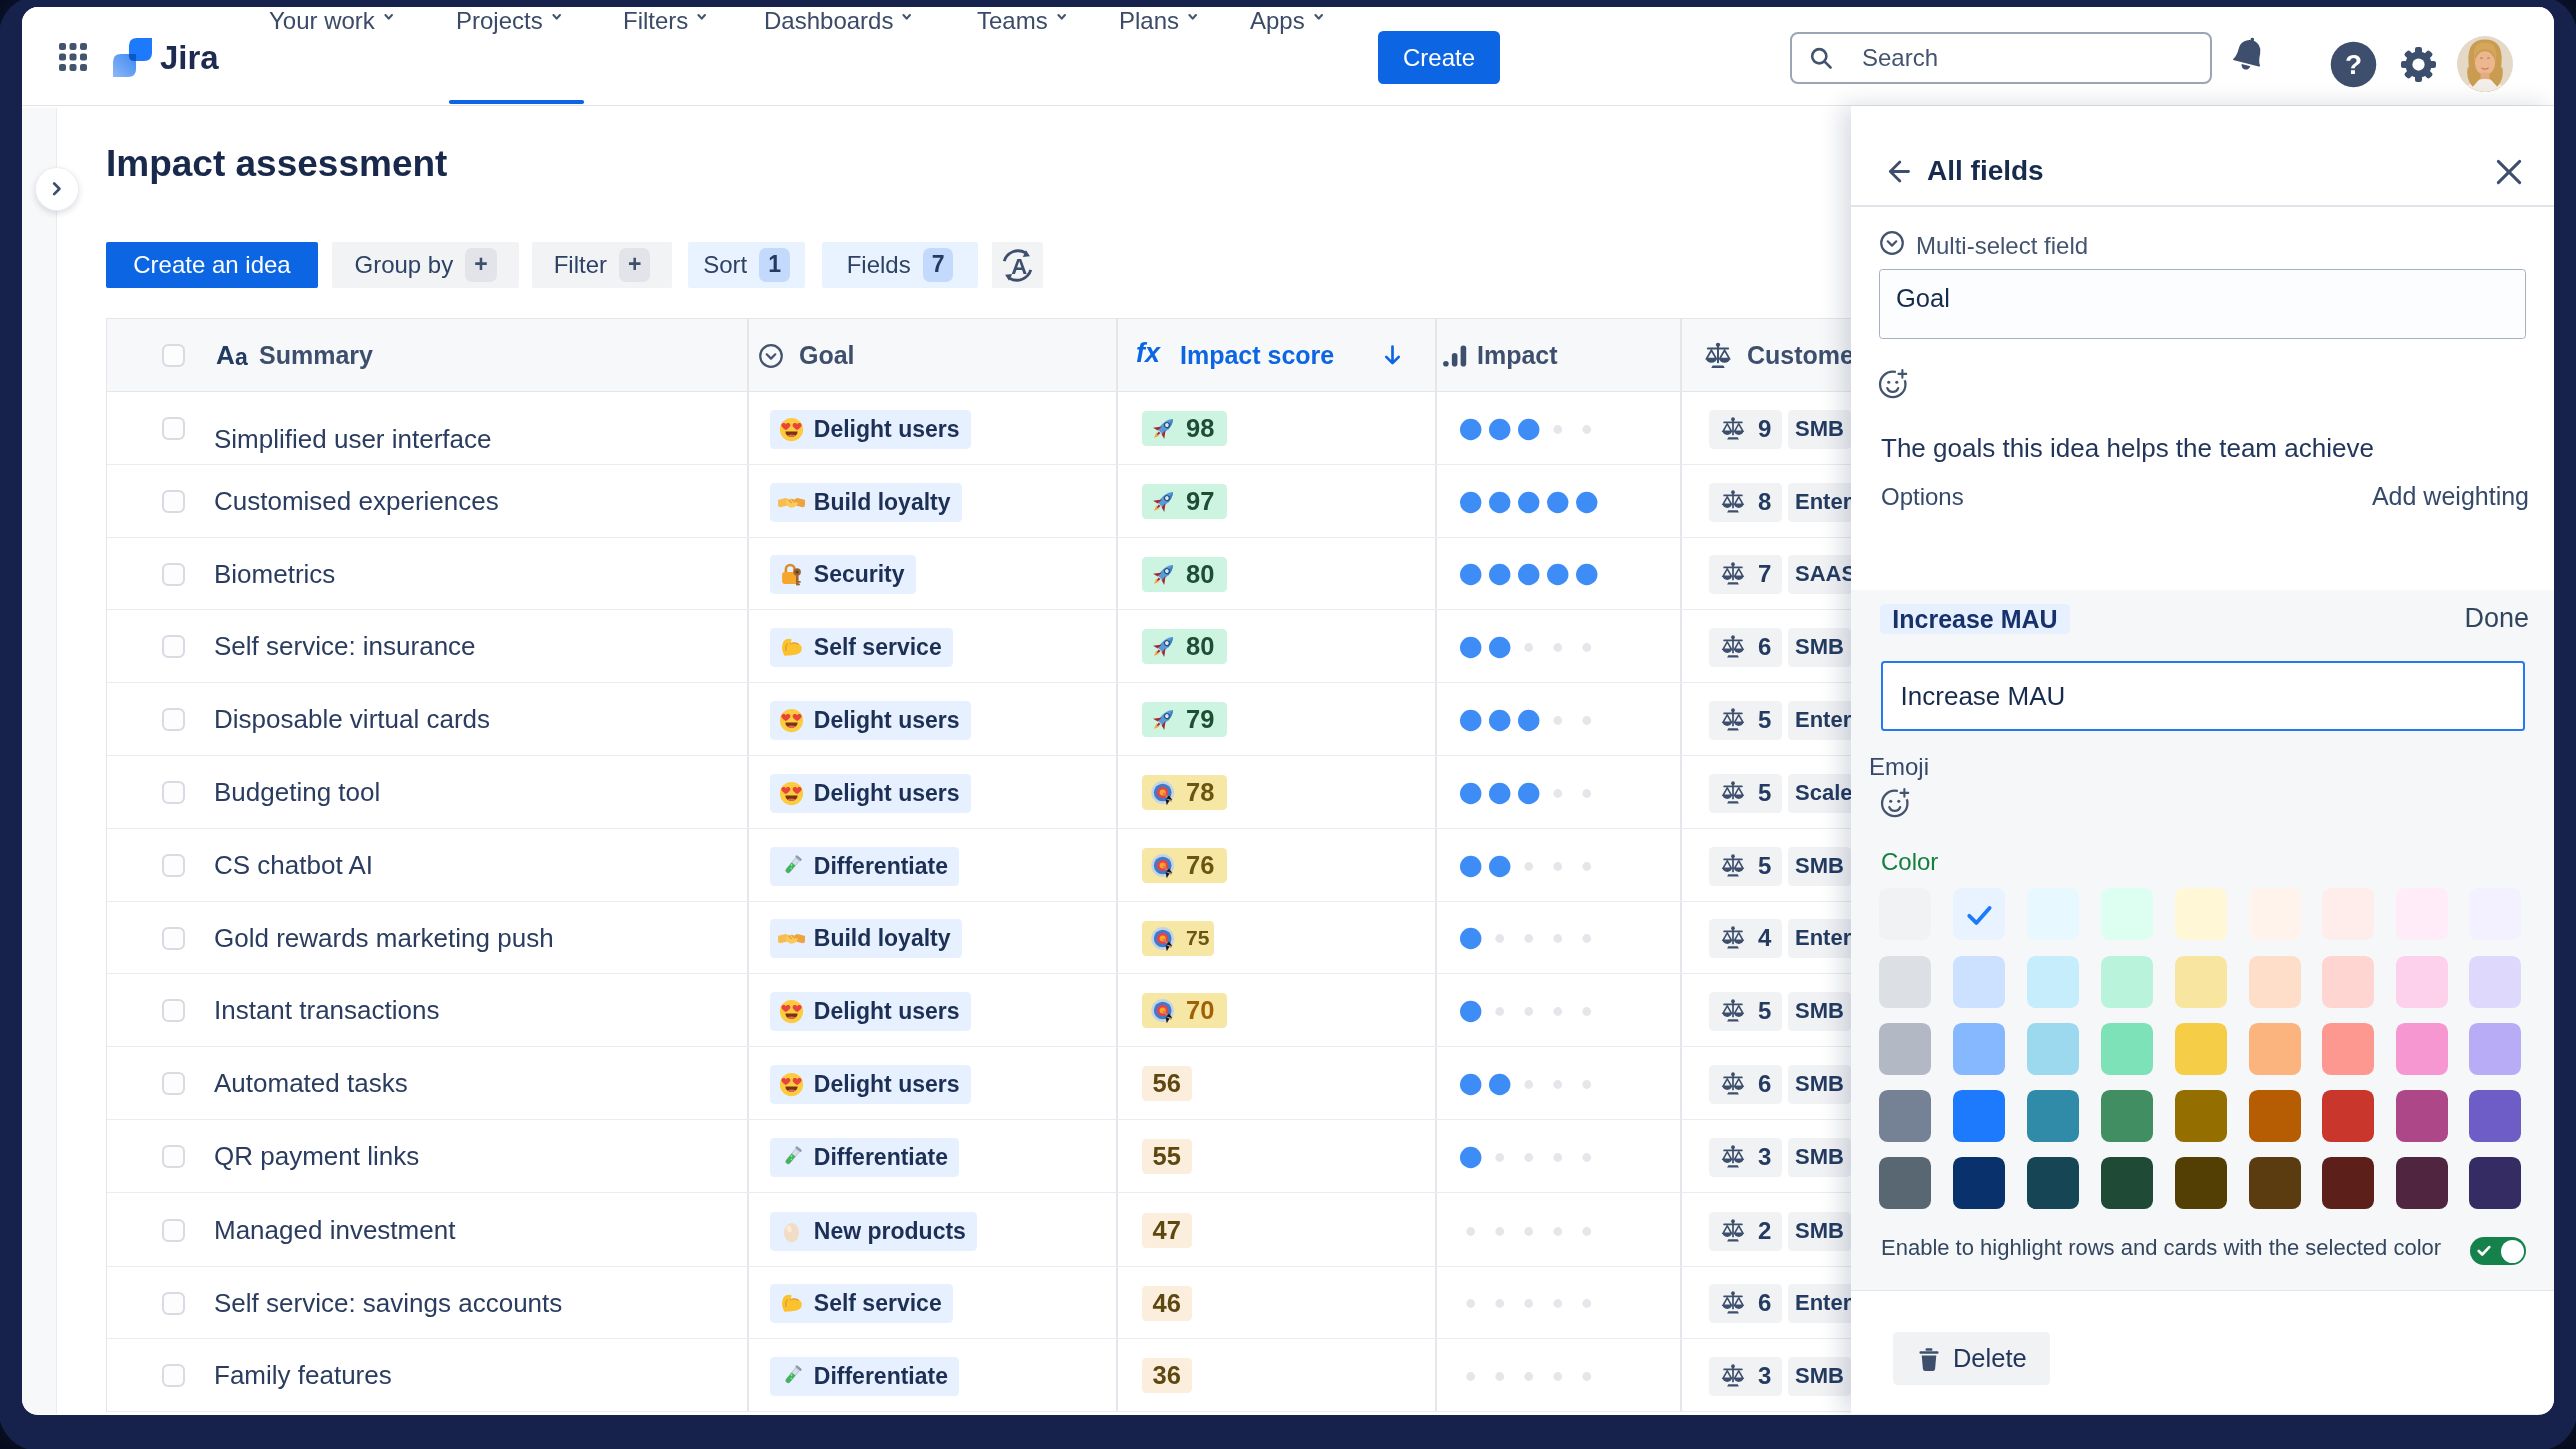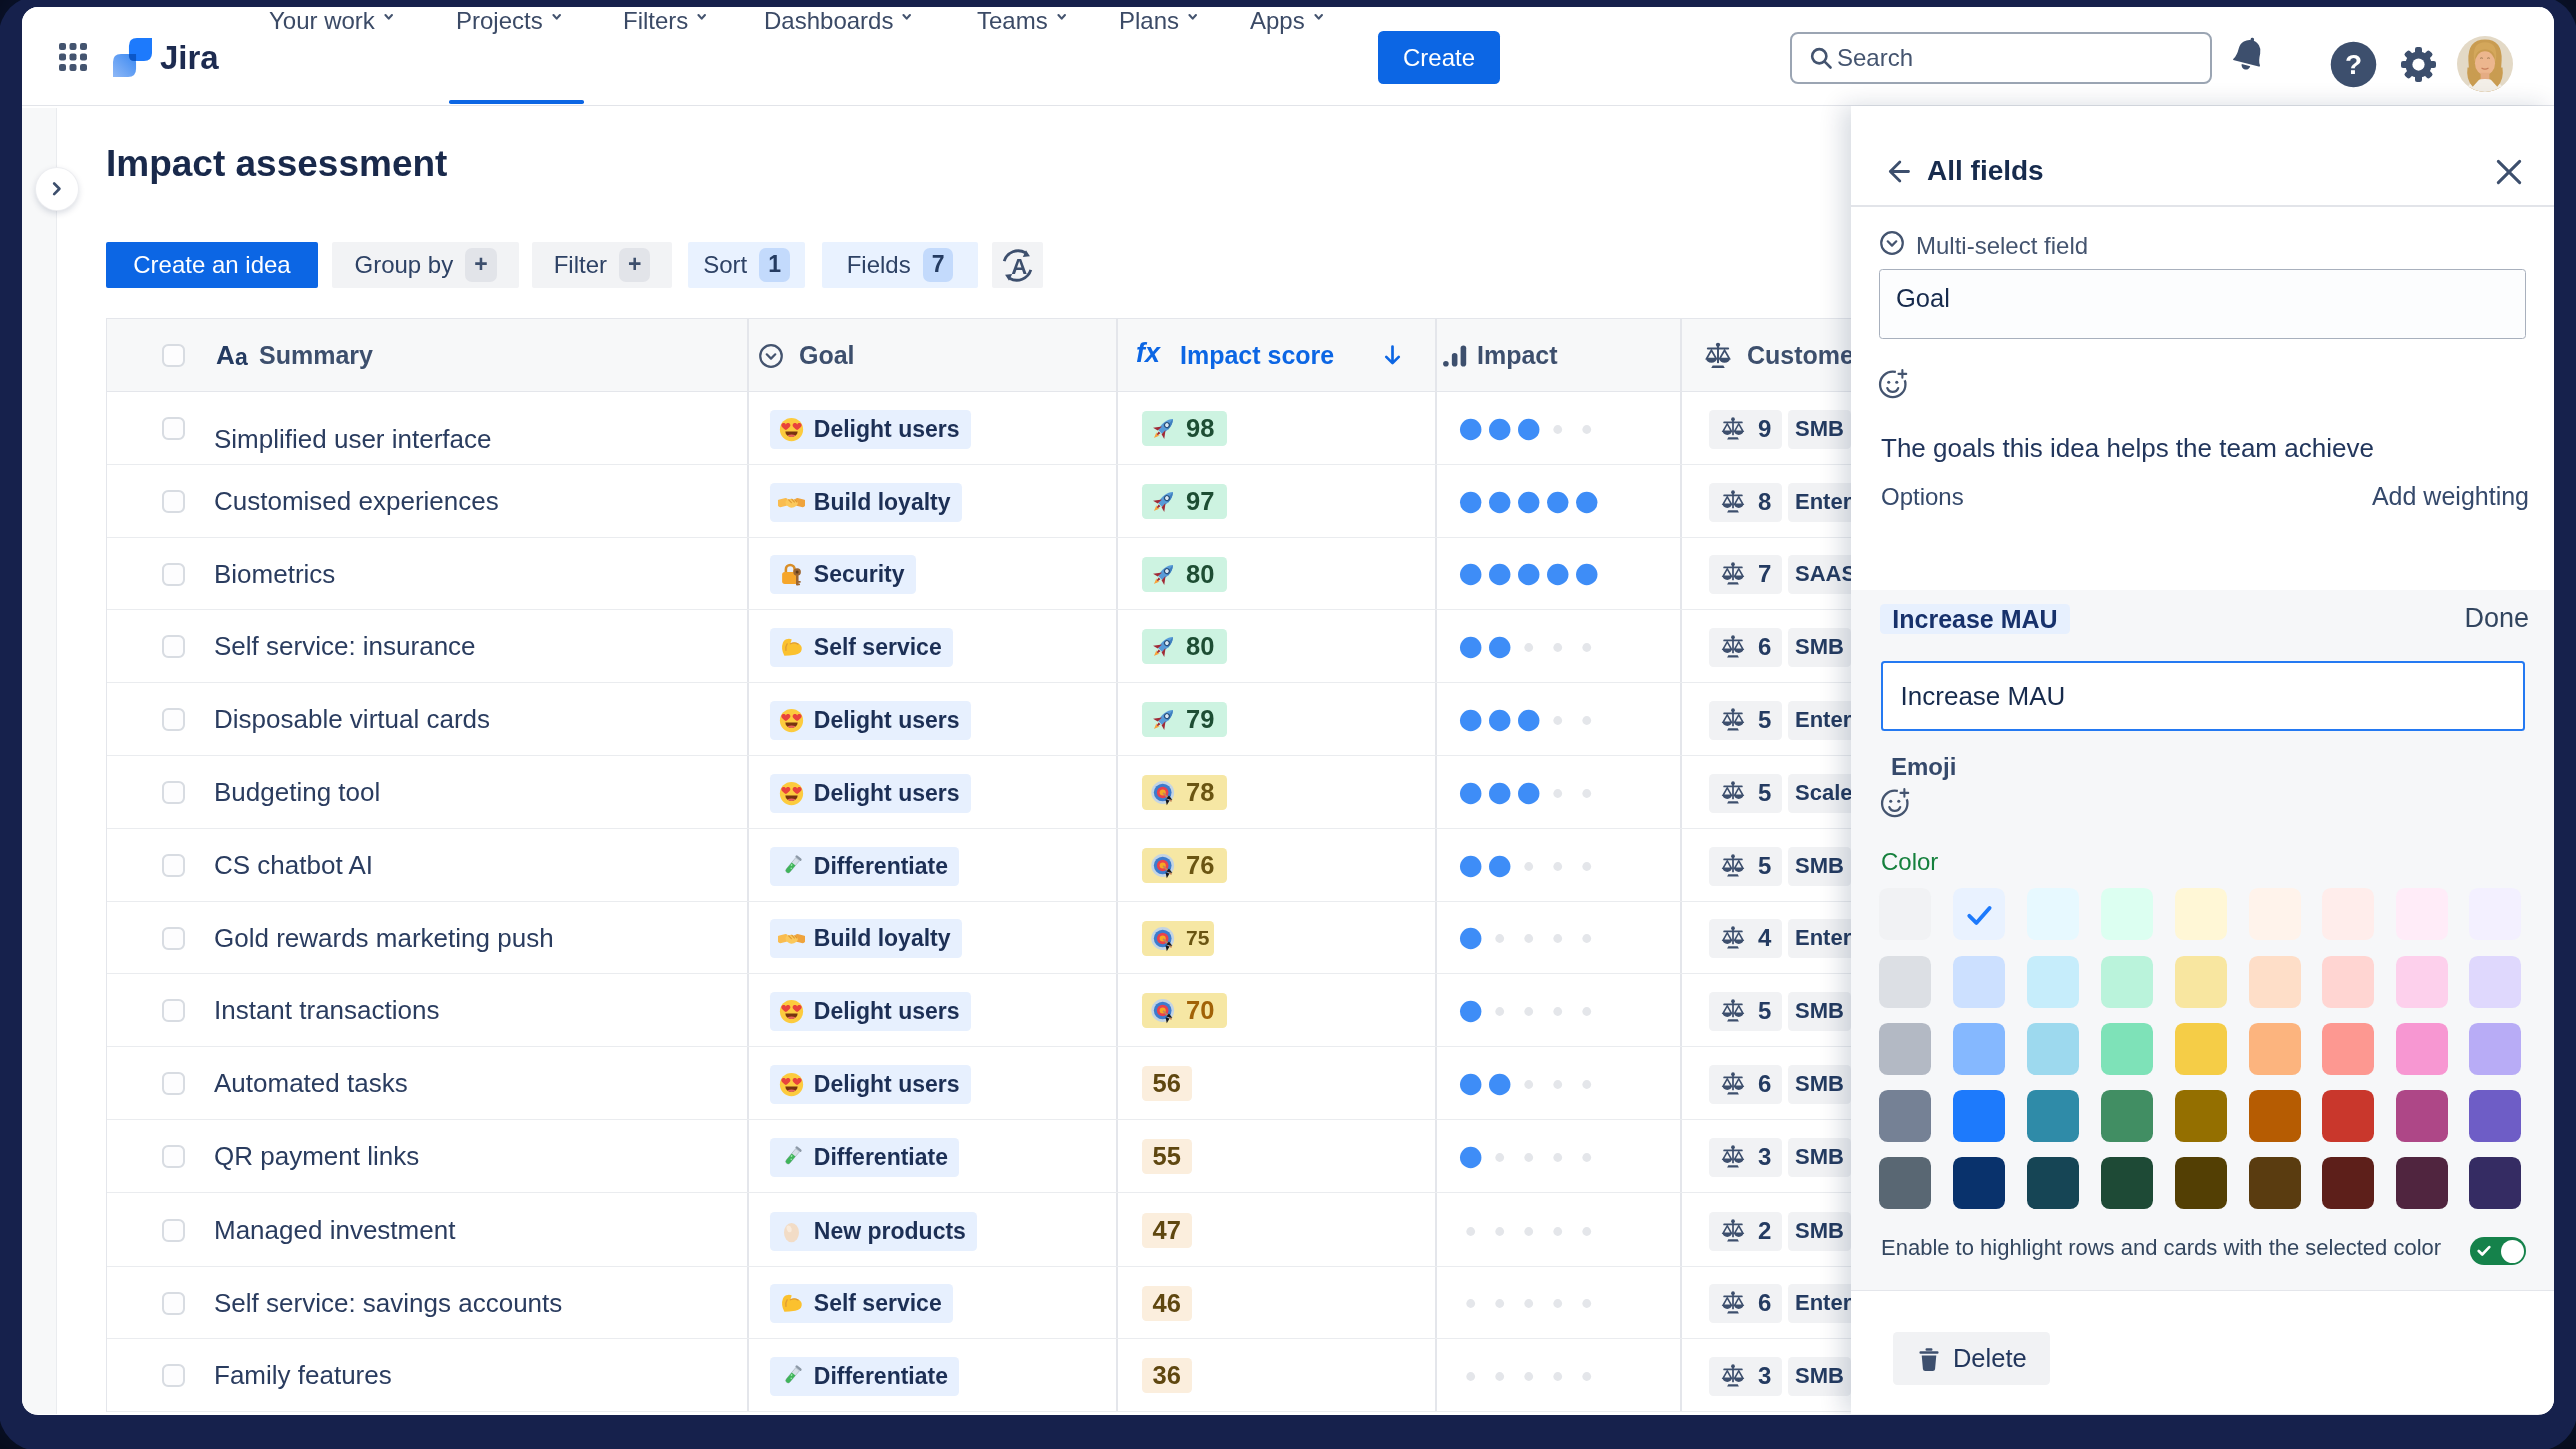--- a/index.html
+++ b/index.html
@@ -176,21 +176,21 @@
         <div class="nav" style="left:1228px">Apps<svg width="11.4" height="11.4" style="margin-left:8px;margin-top:3.5px" viewBox="0 0 14 14">
             <path d="M3 5 l4 4.4 L11 5" fill="none" stroke="#44546F" stroke-width="2.6" stroke-linecap="round" stroke-linejoin="round"></path>
           </svg></div>
         <div class="abs" style="left:427px;top:93px;width:135px;height:4.4px;background:#0C66E4;border-radius:1.8px"></div>
         <div class="createbtn">Create</div>
         <div class="searchbox">
           <svg style="margin-left:16px" width="26" height="26" viewBox="0 0 30 30">
 <circle cx="13" cy="13" r="8.2" fill="none" stroke="#44546F" stroke-width="3"></circle>
 <path d="M19.2 19.2 L26 26" stroke="#44546F" stroke-width="3" stroke-linecap="round"></path>
           </svg>
-<span style="margin-left:3px">Search</span>
+<span style="margin-left:28px">Search</span>
         </div>
         <svg class="abs" style="left:2204px;top:28px" width="44" height="44" viewBox="0 0 50 50">
 <g fill="#3D4F6D" transform="rotate(14 25 25)">
 <path d="M25 5.5 a12.5 12.5 0 0 1 12.5 12.5 q0 8.5 2.8 12.6 q1.3 1.9 -.9 1.9 h-28.8 q-2.2 0 -.9 -1.9 q2.8 -4.1 2.8 -12.6 a12.5 12.5 0 0 1 12.5 -12.5 z"></path>
 <path d="M20 34.5 a5 5 0 0 0 10 0 z"></path>
 <rect x="23" y="2.5" width="4" height="5" rx="2"></rect>
           </g>
         </svg>
         <svg class="abs" style="left:2307px;top:33px" width="49" height="49" viewBox="0 0 56 56">
 <circle cx="28" cy="28" r="26" fill="#3D4F6D"></circle>
@@ -585,21 +585,21 @@
 <path d="M11.8 25.2 a6.6 6.6 0 0 0 12.4 0" fill="none" stroke="#44546F" stroke-width="2.6" stroke-linecap="round"></path>
 <path d="M29 4.6 v8.8 M24.6 9 h8.8" stroke="#44546F" stroke-width="2.4" stroke-linecap="round"></path>
 </svg>
         <div class="abs" style="left:30px;top:327px;font-size:26px;color:#22365C">The goals this idea helps the team achieve</div>
         <div class="abs" style="left:30px;top:377px;font-size:24px;color:#35496B;font-weight:500">Options</div>
         <div class="abs" style="right:25px;top:376px;font-size:25px;color:#35496B">Add weighting</div>
         <div class="gsec"></div>
         <div class="chip" style="left:29px;top:498px;height:30px;background:#E7F0FE;color:#17316B;font-size:25px;padding:0 12.3px">Increase MAU</div>
         <div class="abs" style="right:25px;top:497px;font-size:27px;color:#32455F">Done</div>
         <div class="abs" style="left:30px;top:555px;width:644px;height:70px;border:2.3px solid #2479F2;border-radius:3.5px;background:#fff;font-size:26px;color:#172B4D;padding:17.6px 17.6px">Increase MAU</div>
-        <div class="abs" style="left:40px;top:647px;font-size:24px;color:#35496B;font-weight:700">Emoji</div>
+        <div class="abs" style="left:18px;top:647px;font-size:24px;color:#35496B;font-weight:400">Emoji</div>
         <svg class="abs" style="left:28px;top:679px" width="35" height="35" viewBox="0 0 40 40">
 <circle cx="18" cy="21" r="14.5" fill="none" stroke="#44546F" stroke-width="2.6"></circle>
 <circle cx="29" cy="9" r="8" fill="#F6F7F9"></circle>
 <circle cx="13.4" cy="18.6" r="1.8" fill="#44546F"></circle>
 <circle cx="22.6" cy="18.6" r="1.8" fill="#44546F"></circle>
 <path d="M11.8 25.2 a6.6 6.6 0 0 0 12.4 0" fill="none" stroke="#44546F" stroke-width="2.6" stroke-linecap="round"></path>
 <path d="M29 4.6 v8.8 M24.6 9 h8.8" stroke="#44546F" stroke-width="2.4" stroke-linecap="round"></path>
 </svg>
         <div class="abs" style="left:30px;top:742px;font-size:24px;color:#15803d;font-weight:500">Color</div>
         <div class="sw" style="left:28px;top:782px;background:#F1F2F4"></div>

